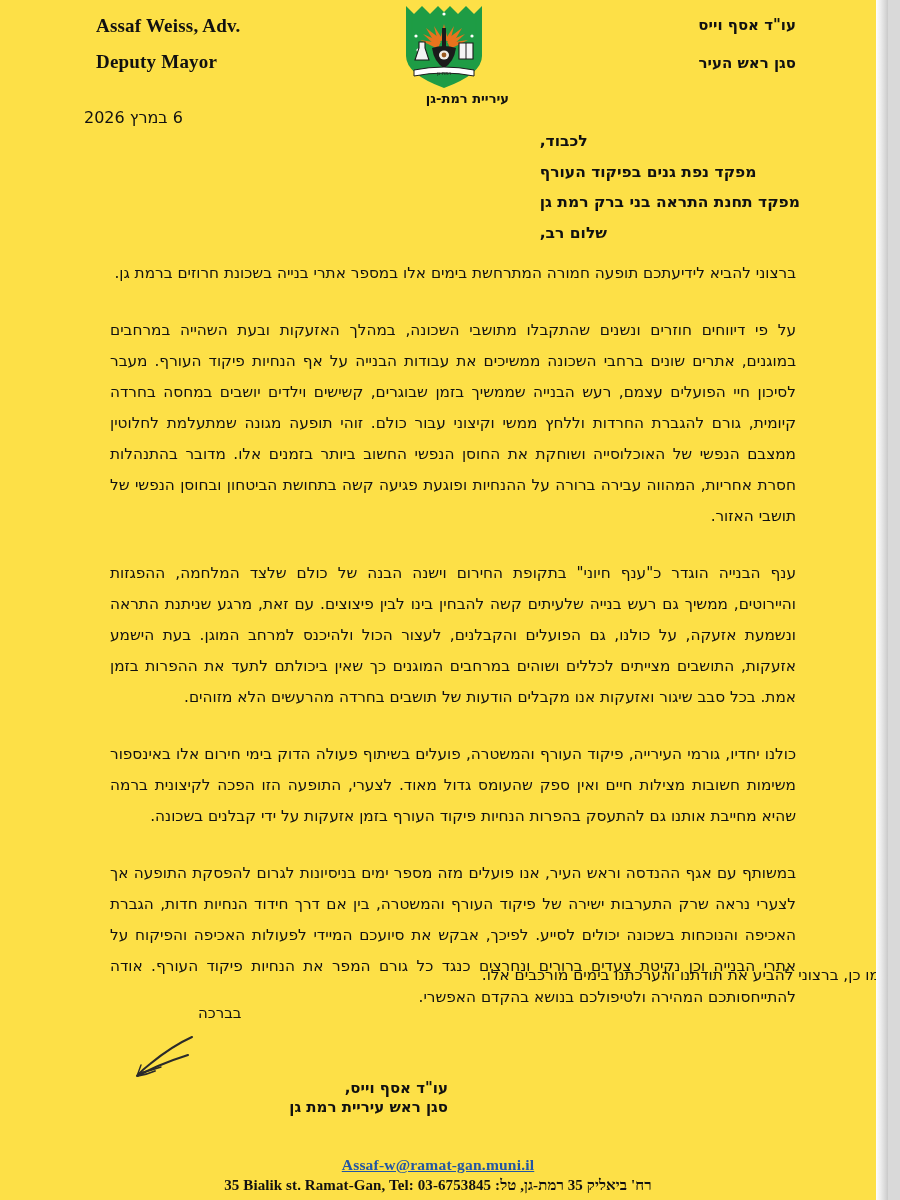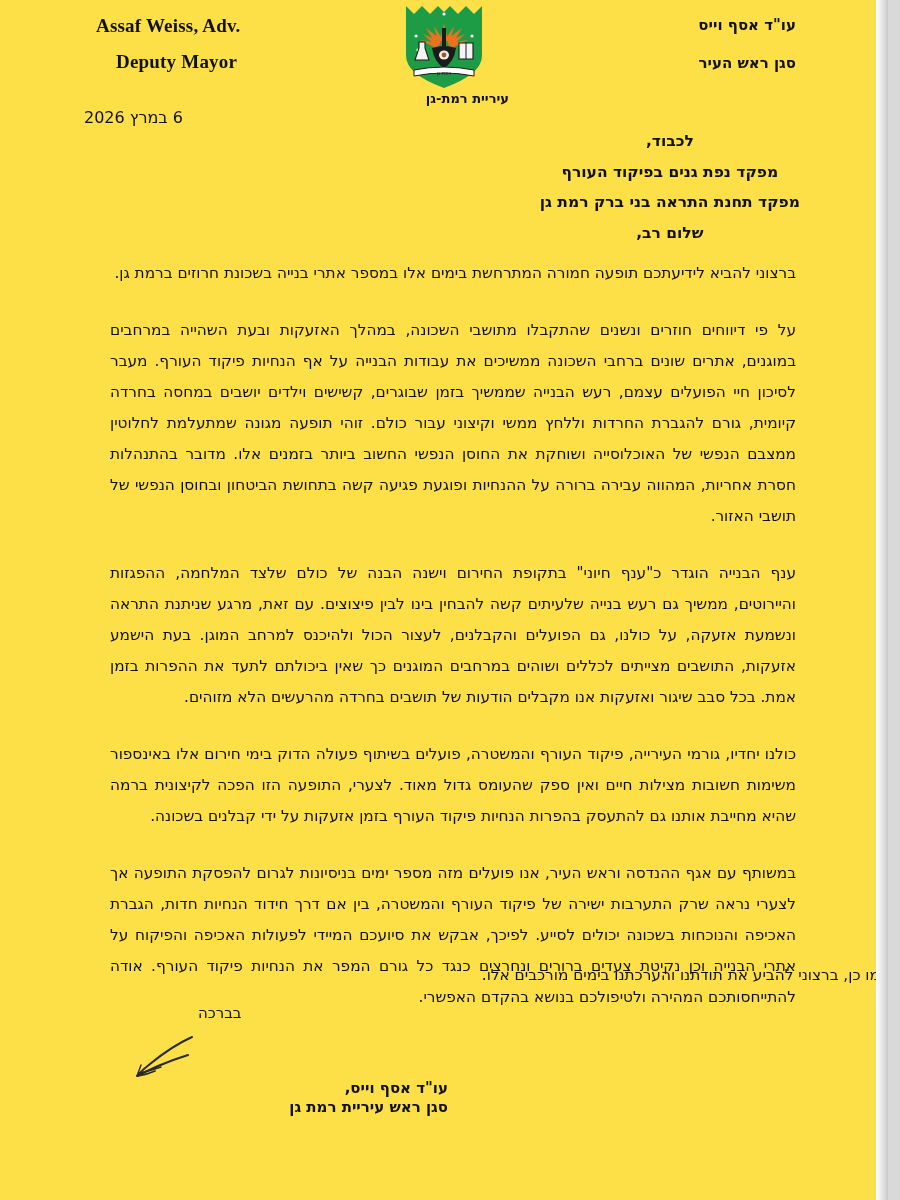--- a/index.html
+++ b/index.html
@@ -48,21 +48,21 @@
     text-align: left;
   }
   .lh-left .line {
     font-family: "Liberation Serif", "DejaVu Serif", serif;
     font-weight: bold;
     font-size: 19px;
     color: #111111;
     letter-spacing: 0.2px;
     line-height: 1.0;
   }
-  .lh-left .line.second { margin-top: 17px; margin-left: 20px; }
+  .lh-left .line.second { margin-top: 17px; }
 
   .lh-right {
     position: absolute;
     right: 92px;
     top: 18px;
     width: 240px;
     text-align: right;
     direction: rtl;
   }
   .lh-right .line {
@@ -103,21 +103,21 @@
     font-size: 16px;
     color: #111111;
   }
 
   
   .addressee {
     position: absolute;
     right: 88px;
     top: 134px;
     direction: rtl;
-    text-align: center;
+    text-align: left;
     font-family: "DejaVu Sans", "Liberation Sans", sans-serif;
     font-weight: bold;
     font-size: 15.5px;
     color: #111111;
   }
   .addressee .ln { line-height: 1.0; }
   .addressee .ln + .ln { margin-top: 15px; }
   .addressee .greet { margin-top: 29px; }
 
   
@@ -312,15 +312,22 @@
       <path d="M9 44 Q18 43 27 39" fill="none" stroke="#2a2a2a" stroke-width="1.8" stroke-linecap="round"></path>
       <path d="M11 41 Q22 39 33 35" fill="none" stroke="#2a2a2a" stroke-width="1.4" stroke-linecap="round"></path>
       <path d="M9 44 L13 33" fill="none" stroke="#2a2a2a" stroke-width="1.4" stroke-linecap="round"></path>
     </svg>
     <div class="sig-names">
       <span class="nm">עו"ד אסף וייס,</span>
       <span class="nm">סגן ראש עיריית רמת גן</span>
     </div>
   </div>
 
+  <div class="footer">
+    <a class="mail" href="#">Assaf-w@ramat-gan.muni.il</a>
+    <div class="addr">
+      <span>35 Bialik st. Ramat-Gan, Tel: 03-6753845</span>
+      <span class="he">רח' ביאליק 35 רמת-גן,  טל:</span>
+    </div>
+  </div>
 
   <div class="page-edge"></div>
 </div>
 
 </body></html>

